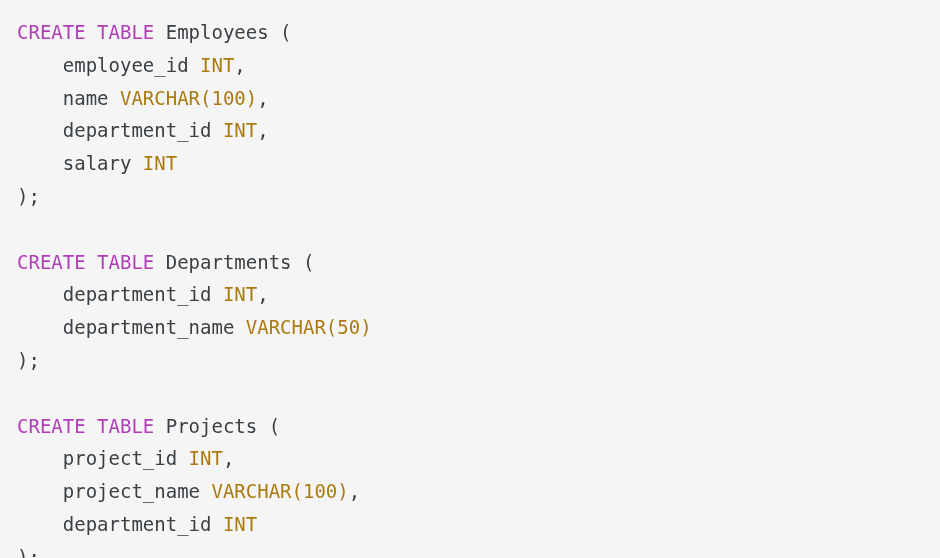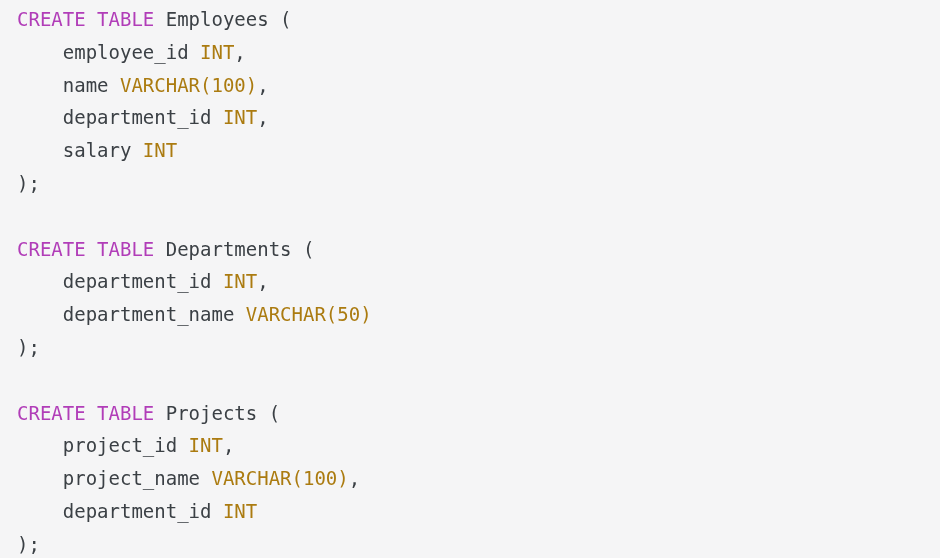--- a/index.html
+++ b/index.html
@@ -7,21 +7,21 @@
     padding: 0;
   }
   body {
     background: var(--bg, #f5f5f6);
     font-family: "DejaVu Sans Mono", "Liberation Mono", monospace;
   }
   .code-block {
     box-sizing: border-box;
     width: 940px;
     height: 558px;
-    padding: 3px 0 0 17px;
+    padding: 16px 0 0 17px;
     overflow: hidden;
     font-size: 19px;
     line-height: 32.8px;
     white-space: pre;
     color: var(--plain, #3b4045);
   }
   .code-line {
     min-height: 32.8px;
   }
 </style>

